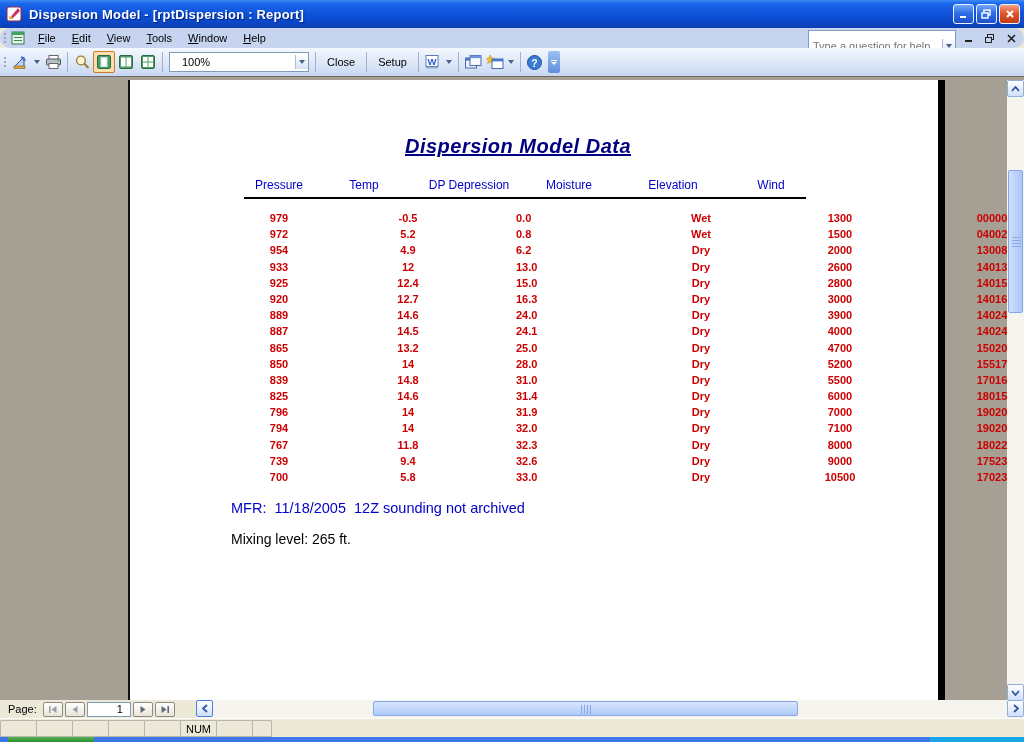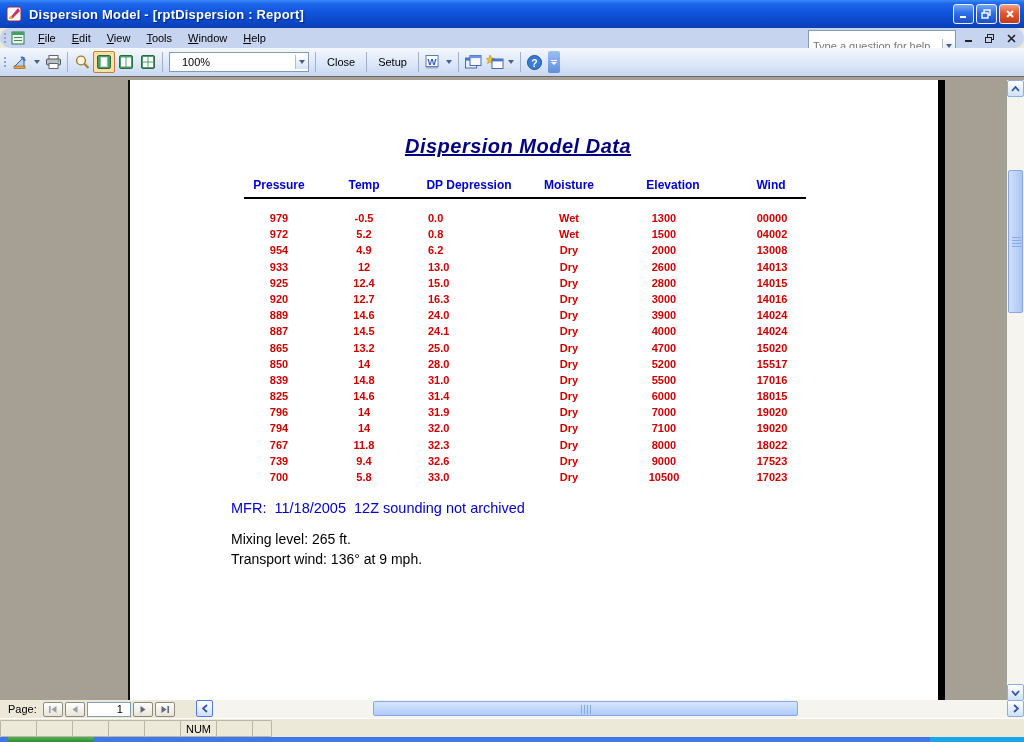--- a/index.html
+++ b/index.html
@@ -76,26 +76,26 @@
     background:linear-gradient(90deg,#cfe0fd,#aac6f7); border:1px solid #86a7e6; }
   .vthumb::after { content:""; position:absolute; left:3px; top:50%; margin-top:-5px; width:9px; height:10px;
     background:repeating-linear-gradient(180deg,#8aa9e8 0 1px,transparent 1px 3px); }
 
   
   .r-title { position:absolute; top:55px; left:0; width:776px; text-align:center;
     font-size:20px; font-weight:bold; font-style:italic; text-decoration:underline;
     color:#000080; letter-spacing:.5px; }
   .r-table { position:absolute; left:114px; top:98px; width:562px; }
   .thead, .trow { display:grid; grid-template-columns:70px 100px 110px 90px 100px 92px; }
-  .thead span { text-align:center; font-size:12px; font-weight:bold; color:#0000CC; }
+  .thead span { text-align:center; font-size:12px; font-weight:normal; color:#0000CC; }
   .thead .c4 { padding-left:18px; }
   .thead .c5 { padding-left:22px; }
   .rule { margin-top:5px; border-top:2px solid #000; width:562px; }
   .tbody { margin-top:11px; }
-  .trow { height:16.2px; line-height:16.2px; }
+  .trow { height:16.2px; line-height:16.2px;gap:44px; }
   .trow span { text-align:center; font-size:11px; font-weight:bold; color:#CC0000; }
   .trow .c2 { text-align:left; padding-left:14px; }
   .trow .c5 { padding-left:24px; }
   .r-mfr { position:absolute; left:101px; top:420px; font-size:14.5px; color:#0000C8;
     white-space:pre; }
   .r-notes { position:absolute; left:101px; top:449px; font-size:14px; color:#000; line-height:20px; }
 
   
   .navrow { position:absolute; top:700px; left:0; width:1024px; height:18px; background:#ECE9D8;
     display:flex; align-items:center; font-size:11px; }
@@ -457,21 +457,20 @@
             <span class="c2">33.0</span>
             <span class="c3">Dry</span>
             <span class="c4">10500</span>
             <span class="c5">17023</span>
           </div>
           </div>
       </div>
       <div class="r-mfr">MFR:  11/18/2005  12Z sounding not archived</div>
       <div class="r-notes">
         <div>Mixing level: 265 ft.</div>
-        <div>Transport wind: 136° at 9 mph.</div>
       </div>
     </div>
     <div class="page-shadow"></div>
     <div class="vscroll">
       <span class="sb-arrow" style="top:0">
         <svg width="9" height="6">
             <polyline points="1,5 4.5,1 8,5" fill="none" stroke="#2f54a8" stroke-width="1.8"></polyline>
           </svg>
       </span>
       <span class="vthumb"></span>

